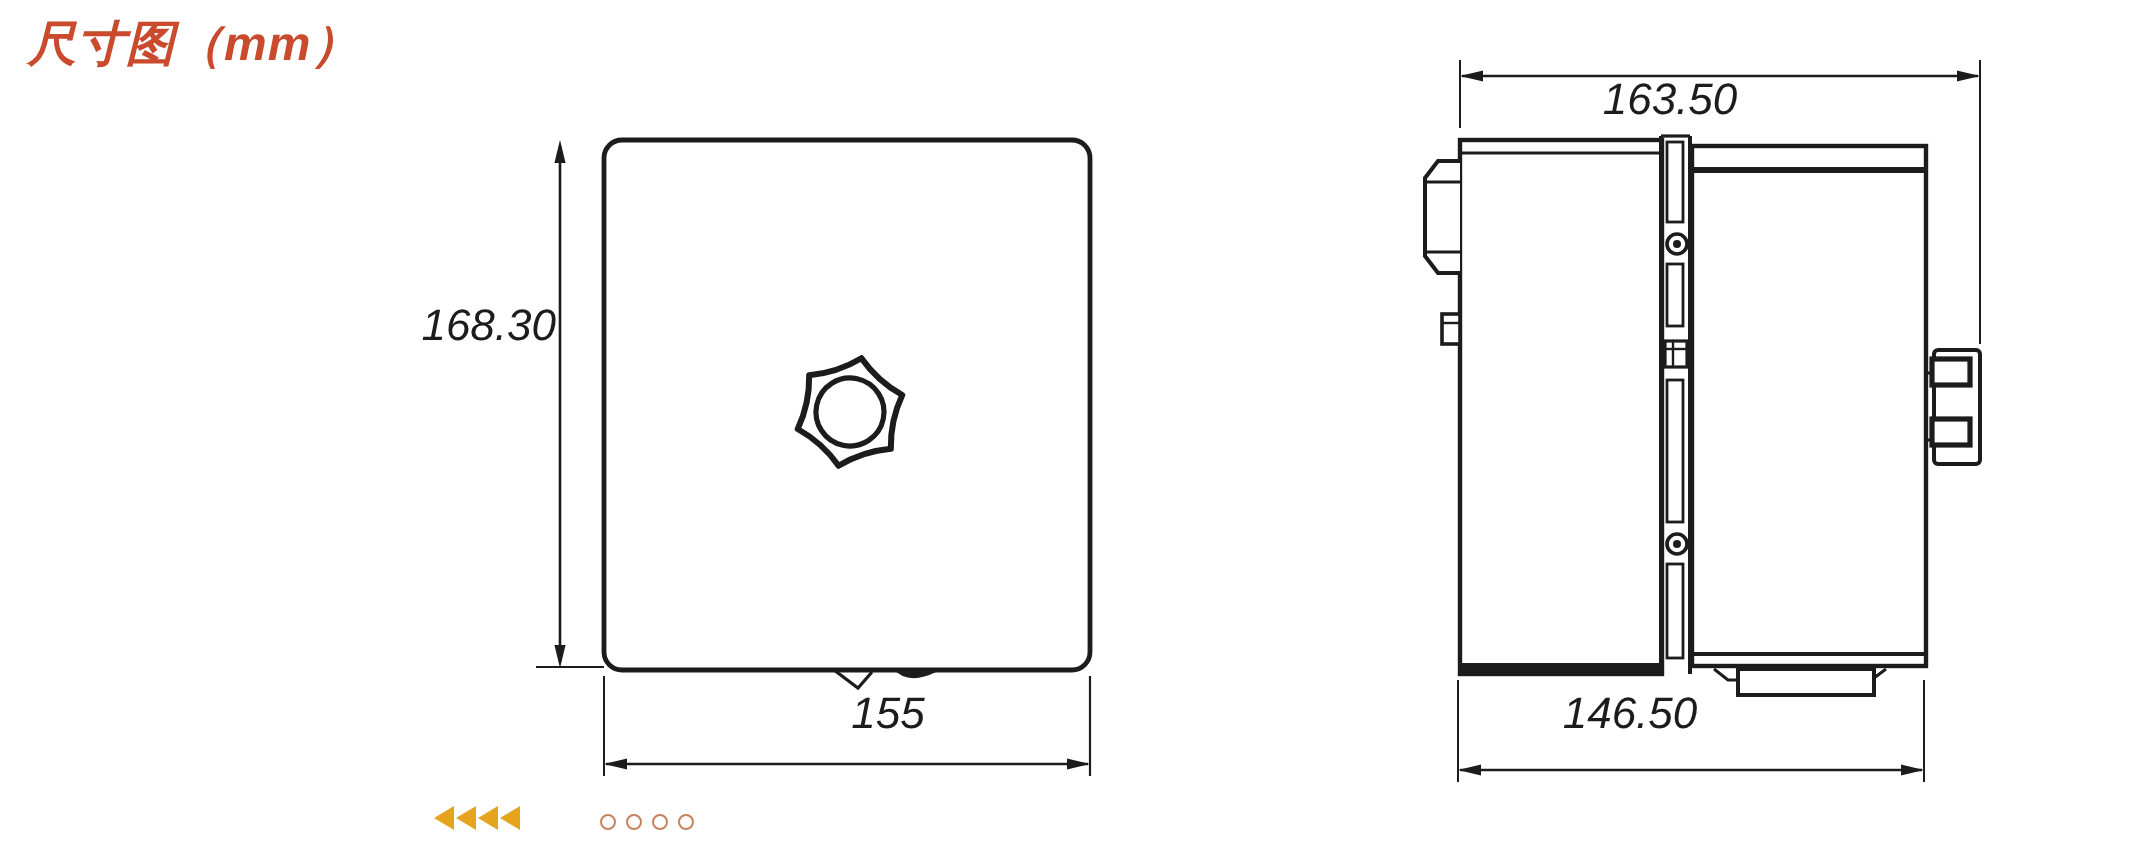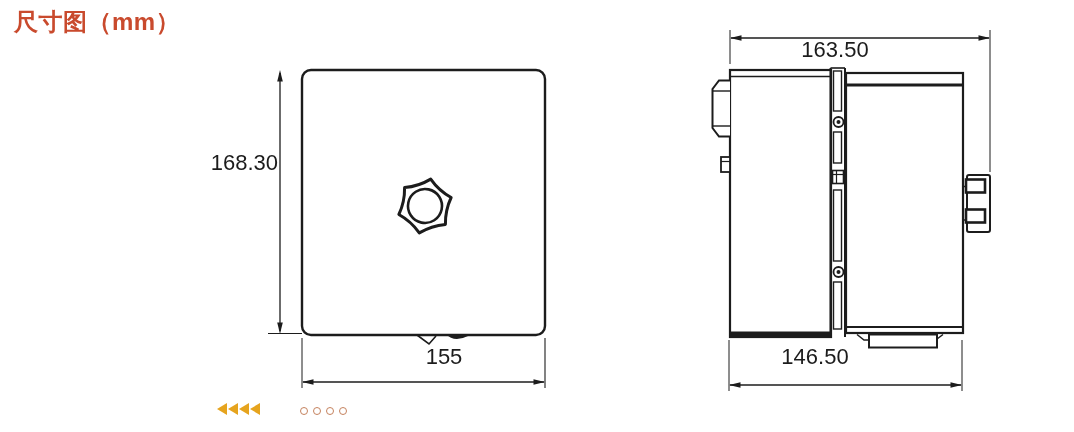--- a/index.html
+++ b/index.html
@@ -9,20 +9,21 @@
     width: 1074px;
     height: 432px;
     overflow: hidden;
     font-family: "Liberation Sans", sans-serif;
   }
   .canvas {
     position: relative;
     width: 1074px;
     height: 320px;
     background: #ffffff;
+    font-style: italic;
   }
   .page-title {
     position: absolute;
     left: 14px;
     top: 6px;
     font-size: 24px;
     font-weight: 600;
     color: #c94a2d;
     letter-spacing: 0.5px;
     white-space: nowrap;

